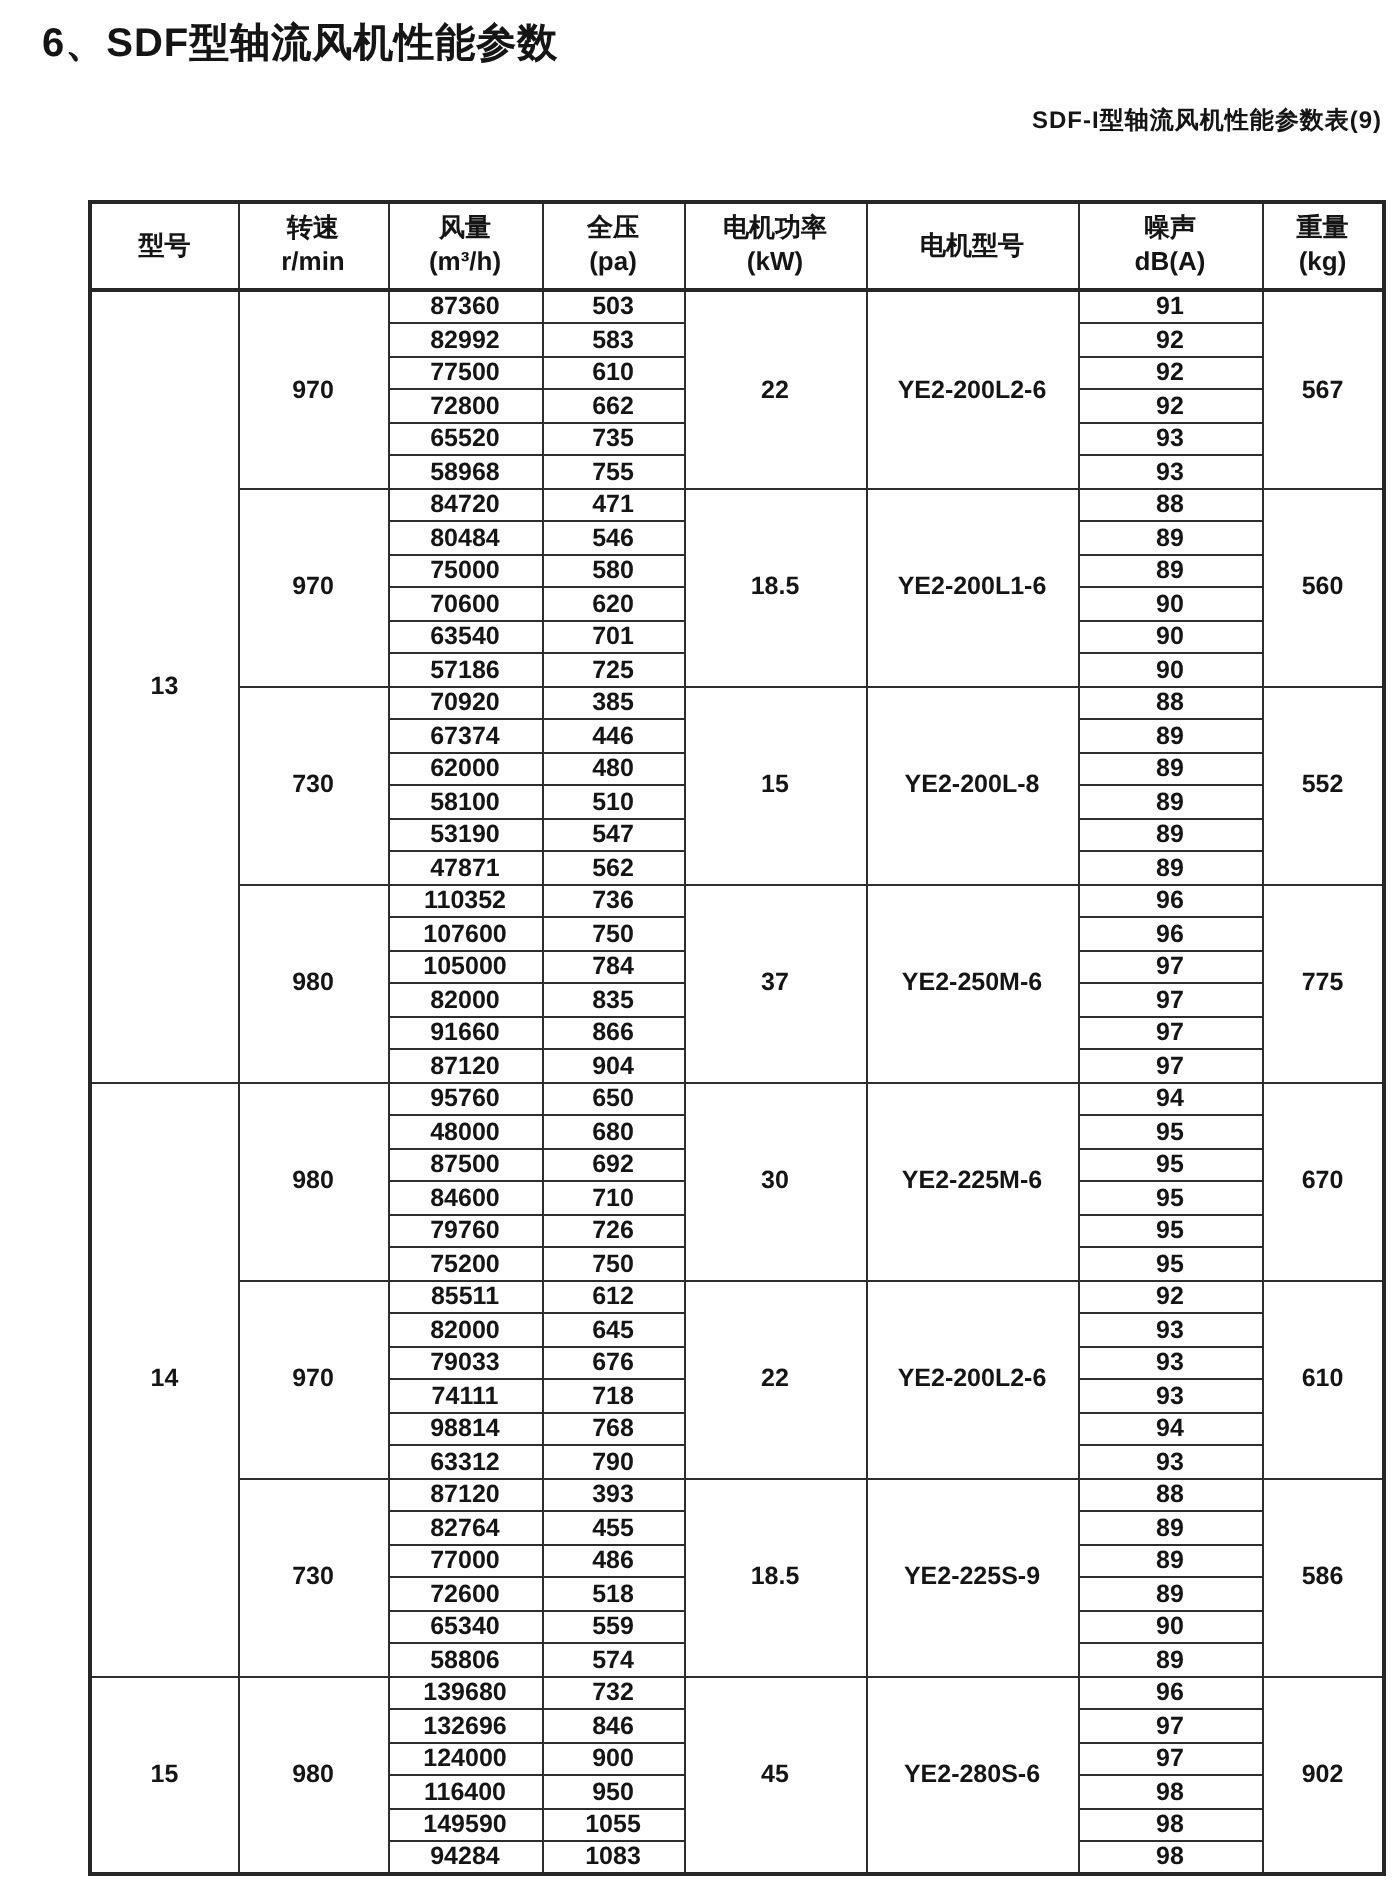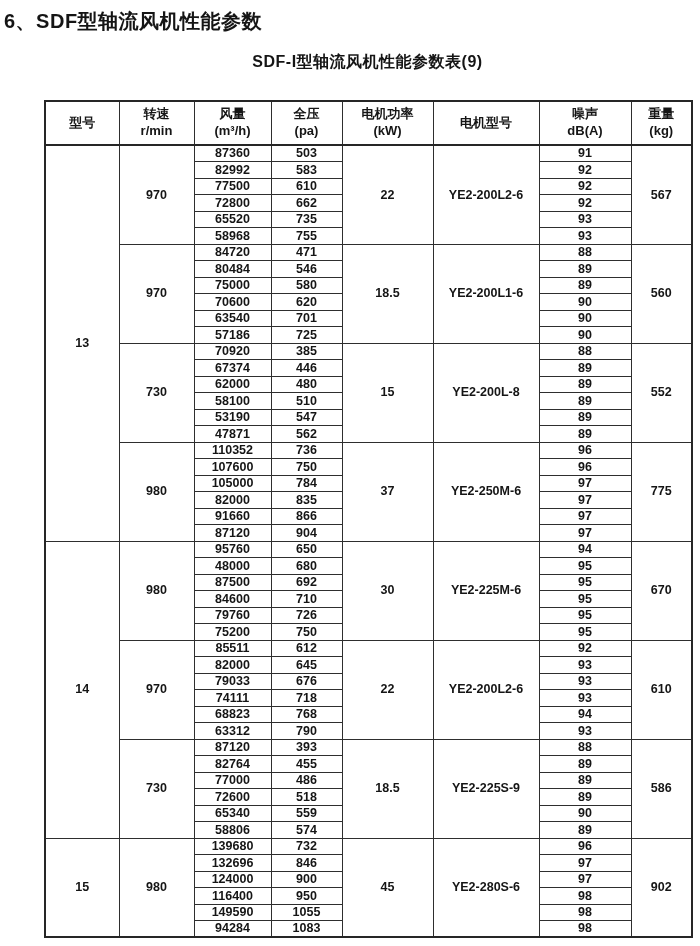--- a/index.html
+++ b/index.html
@@ -7,34 +7,34 @@
   body {
     position: relative;
     width: 700px;
     height: 946px;
     font-family: "Liberation Sans", "DejaVu Sans", sans-serif;
     color: #151515;
     overflow: hidden;
   }
   .page-title {
     position: absolute;
-    left: 4px;
+    left: 21px;
     top: 8px;
     font-size: 20px;
     font-weight: bold;
     letter-spacing: 0.5px;
     white-space: nowrap;
   }
   .table-title {
     position: absolute;
     left: 44px;
     top: 52px;
     width: 647px;
-    text-align: center;
-    font-size: 16px;
+    text-align: right;
+    font-size: 12px;
     font-weight: bold;
     letter-spacing: 0.5px;
   }
   table.fan-table {
     position: absolute;
     left: 44px;
     top: 100px;
     width: 647px;
     border-collapse: collapse;
     table-layout: fixed;
@@ -301,21 +301,21 @@
         <td>79033</td>
         <td>676</td>
         <td>93</td>
       </tr>
       <tr>
         <td>74111</td>
         <td>718</td>
         <td>93</td>
       </tr>
       <tr>
-        <td>68823</td>
+        <td>98814</td>
         <td>768</td>
         <td>94</td>
       </tr>
       <tr>
         <td>63312</td>
         <td>790</td>
         <td>93</td>
       </tr>
       <tr>
         <td rowspan="6">730</td>

